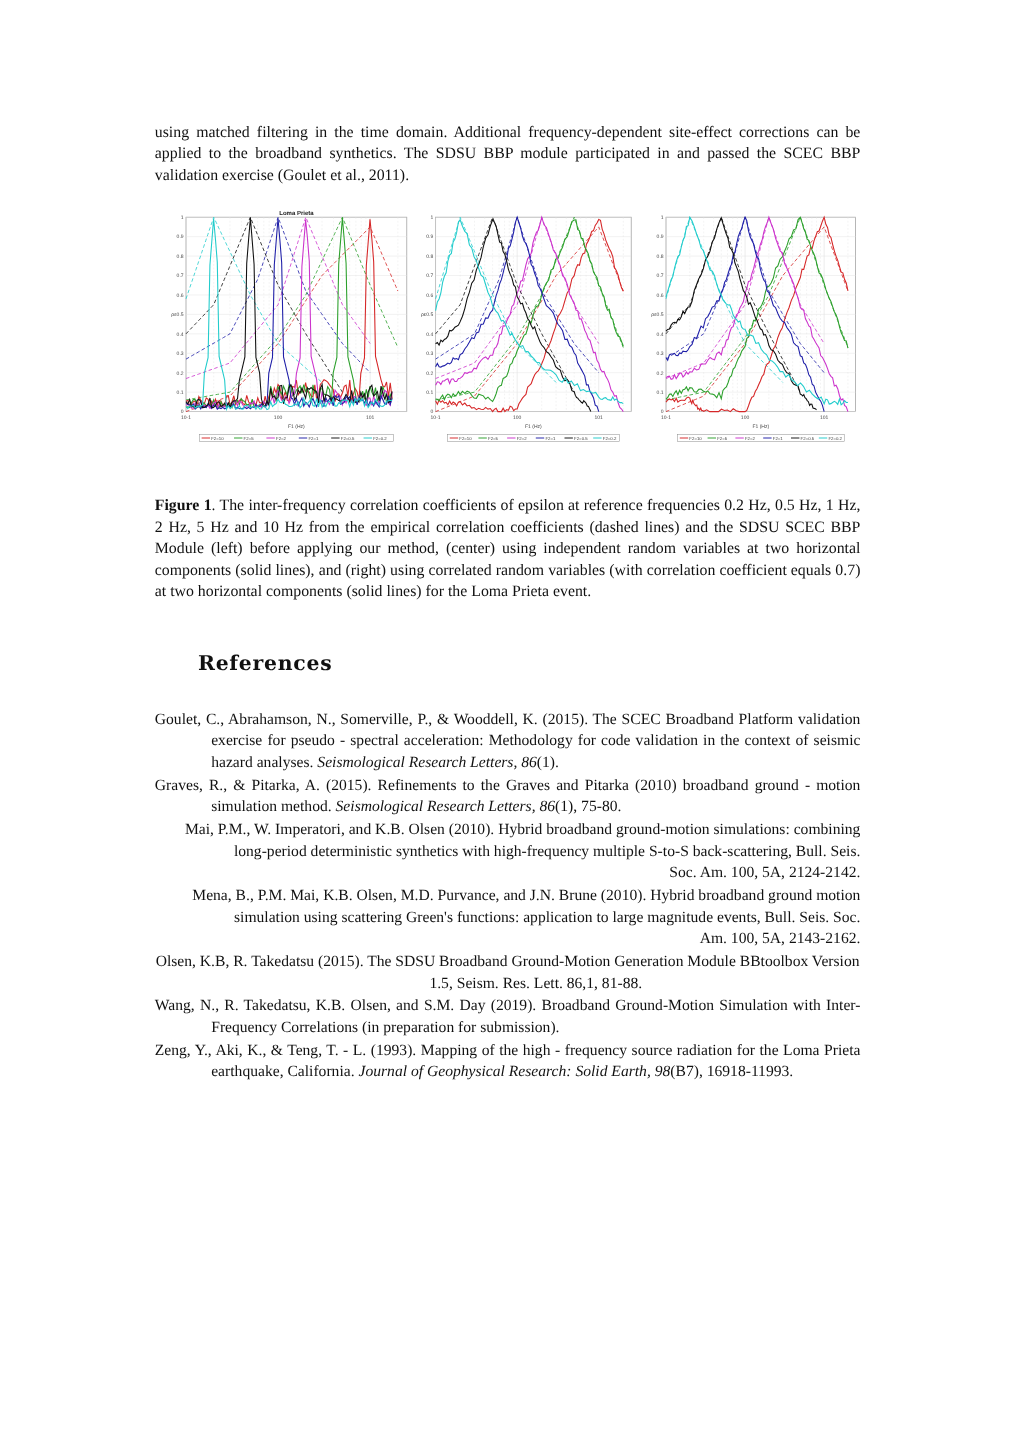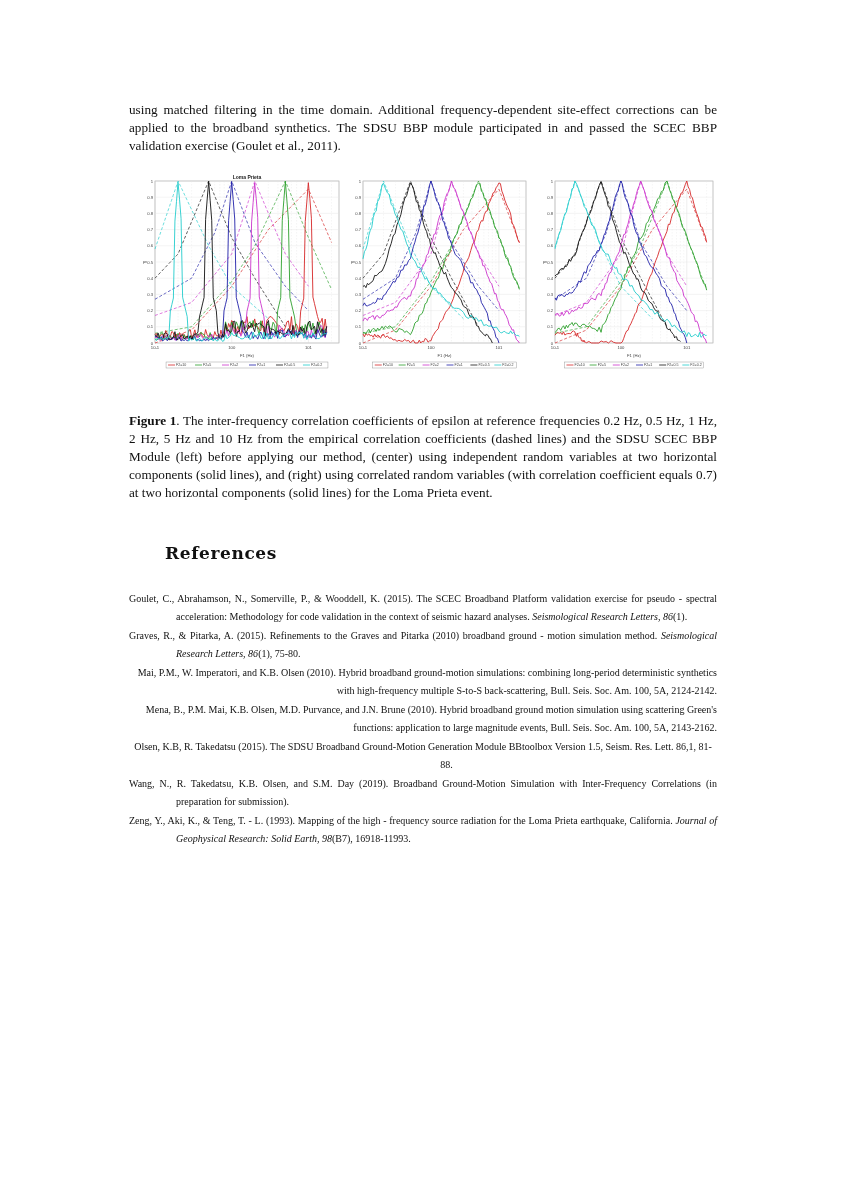--- a/index.html
+++ b/index.html
@@ -5,21 +5,21 @@
   html, body { margin:0; padding:0; background:#ffffff; }
   body { width:846px; height:1197px; position:relative; overflow:hidden;
          font-family:"Liberation Serif", "DejaVu Serif", serif; color:#111; }
   .para { position:absolute; left:129px; width:588px; font-size:13.2px; line-height:18px;
           text-align:justify; text-align-last:left; }
   #intro { top:101px; }
   #caption { top:412px; }
   #caption b { font-weight:bold; }
   .heading { position:absolute; left:129px; top:543px; font-size:17px; font-weight:bold; letter-spacing:0.6px;
              font-family:"DejaVu Serif", serif;margin-left:36px; }
-  .refs { position:absolute; left:129px; top:590px; width:588px; font-size:10px; line-height:18px; }
+  .refs { position:absolute; left:129px; top:590px; width:588px; font-size:13px; line-height:18px; }
   .ref { padding-left:47px; text-indent:-47px; text-align:justify; margin-bottom:1px; }
   .ref i { font-style:italic; }
   .fig-panel { position:absolute; }
   .fig-panel svg { overflow:visible; }
   .axis-text { font-family:"Liberation Sans", sans-serif; font-size:4.2px; fill:#444; }
   .title-text { font-family:"Liberation Sans", sans-serif; font-size:5px; font-weight:bold; fill:#222; }
   .legend-text { font-family:"Liberation Sans", sans-serif; font-size:3.6px; fill:#444; }
 </style>
 </head>
 <body>

